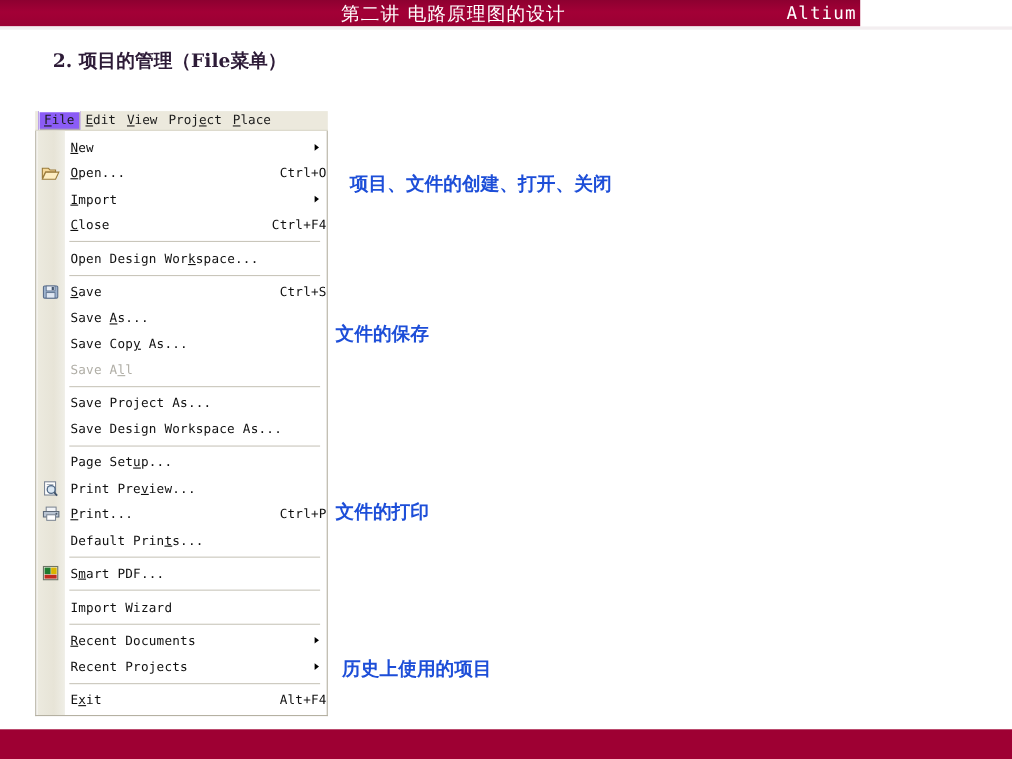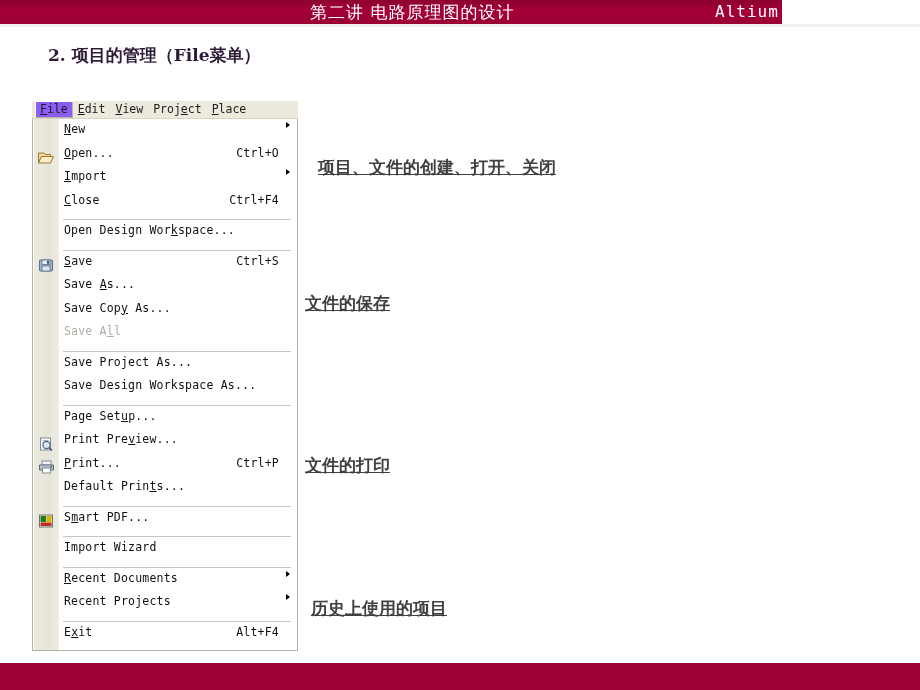--- a/index.html
+++ b/index.html
@@ -119,33 +119,34 @@
     position: absolute;
     left: 1px; top: 0;
     width: 25px;
     height: 100%;
     background: linear-gradient(to right, #eceadf 0%, #e7e4d7 60%, #efeee6 100%);
   }
   .menu-row {
     position: relative;
     height: 23.5px;
     display: flex;
+    align-items: center;
     padding-left: 31px;
     box-sizing: border-box;
     z-index: 2;
   }
   .menu-label {
     white-space: nowrap;
     color: #101010;
     letter-spacing: 0.2px;
   }
   .menu-row.disabled .menu-label { color: #b0aea6; }
   .menu-accel {
     position: absolute;
-    right: 18px;
+    right: 0;
     white-space: nowrap;
     color: #101010;
     letter-spacing: 0.2px;
   }
   .submenu-arrow {
     position: absolute;
     right: 7px;
     width: 0; height: 0;
     border-left: 4px solid #000;
     border-top: 3.5px solid transparent;
@@ -170,23 +171,22 @@
     z-index: 3;
   }
   .icon-well svg { display: block; }
 
   
   .annotation {
     position: absolute;
     font-family: "DejaVu Sans", sans-serif;
     font-size: 17px;
     font-weight: bold;
-    color: #404040;
-    white-space: nowrap;
-    text-decoration: underline;
+    color: #1d4ed8;
+    white-space: nowrap;
   }
   #anno-0 { left: 318px; top: 156px; }
   #anno-1 { left: 305px; top: 292px; }
   #anno-2 { left: 305px; top: 454px; }
   #anno-3 { left: 311px; top: 597px; }
 </style>
 </head>
 <body>
 
 <div id="slide-header">

